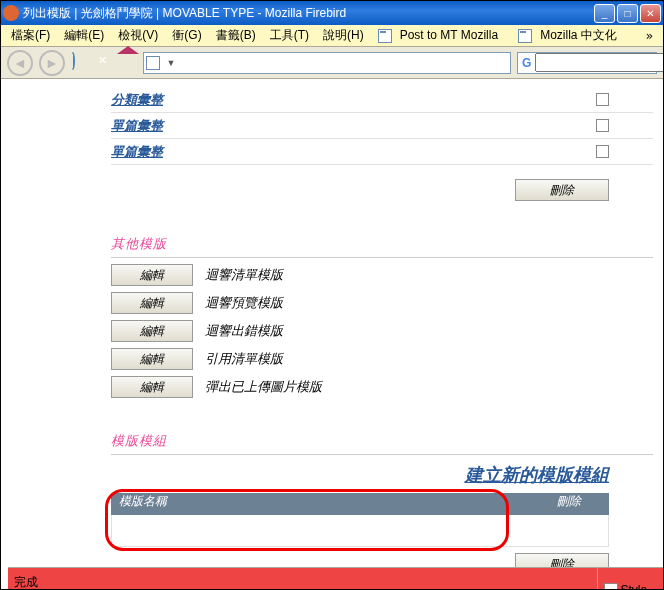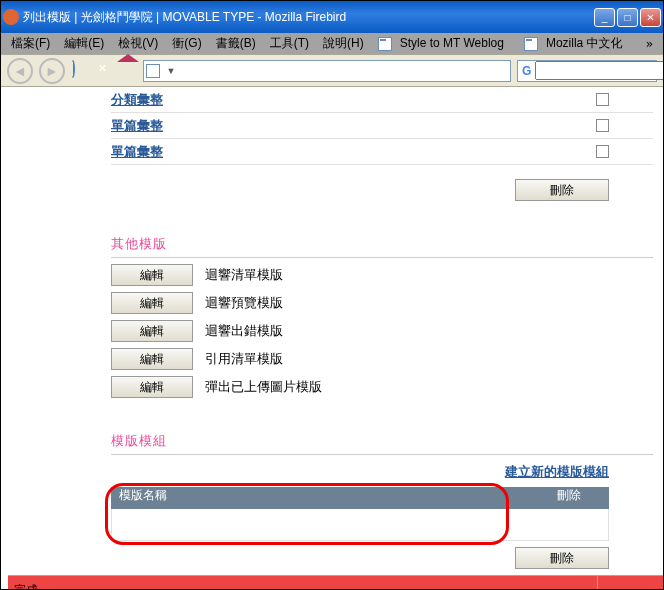--- a/index.html
+++ b/index.html
@@ -1,53 +1,53 @@
 <!DOCTYPE html>
 <html><head>
 <meta charset="utf-8">
 <style>
 * { box-sizing: border-box; margin: 0; padding: 0; }
 body { font-family: "Microsoft JhengHei", "PMingLiU", sans-serif; font-size: 12px; background: #fff; width: 664px; height: 590px; overflow: hidden; border: 1px solid #000; }
-.titlebar { background: linear-gradient(to bottom, #0a5bc4, #2f7de0 40%, #0a5bc4); color: #fff; height: 24px; display: flex; align-items: center; padding: 16px 2px; font-size: 12px; }
+.titlebar { background: linear-gradient(to bottom, #0a5bc4, #2f7de0 40%, #0a5bc4); color: #fff; height: 24px; display: flex; align-items: center; padding: 8px 2px; font-size: 12px; }
 .titlebar .icon { width: 16px; height: 16px; margin-right: 4px; background: #d63; border-radius: 50%; }
 .titlebar .title { flex: 1; white-space: nowrap; overflow: hidden; }
 .titlebar .winbtn { width: 21px; height: 19px; margin-left: 2px; border: 1px solid #fff; background: linear-gradient(to bottom,#7aa9e8,#3b74c8); color:#fff; font-size:10px; display:flex;align-items:center;justify-content:center;border-radius:3px; }
 .titlebar .close { background: linear-gradient(to bottom,#e79795,#c8463b); }
-.menubar { background: #a3a3a3; height: 22px; display: flex; align-items: center; padding: 0 4px; gap: 2px; border-bottom: 1px solid #aca899; font-size:12px;}
+.menubar { background: #fef9c3; height: 22px; display: flex; align-items: center; padding: 0 4px; gap: 2px; border-bottom: 1px solid #aca899; font-size:12px;}
 .menubar span { padding: 2px 6px; white-space: nowrap; }
 .menubar .bmicon { width:14px; height:14px; display:inline-block; background:#fff; border:1px solid #6a8cb5; margin-right:2px; vertical-align:middle; position:relative; }
 .menubar .bmicon::after{content:"";position:absolute;left:1px;top:1px;right:5px;height:2px;background:#6a8cb5;}
 .menubar .chev { margin-left:auto; font-family: monospace; }
 .toolbar { background: #ece9d8; height: 32px; display:flex; align-items:center; padding: 0 6px; gap: 6px; border-bottom: 1px solid #aca899;}
 .navbtn { width:26px; height:26px; border-radius:50%; border:2px solid #5a9a5a; display:flex;align-items:center;justify-content:center; color:#3a7a3a; font-size:14px; font-weight:bold; }
 .navbtn.disabled { border-color:#bbb; color:#bbb; }
 .tbicon { width:18px; height:18px; display:inline-block; }
 .reload { border:2px solid #4682c4; border-radius:50%; width:18px; height:18px; position:relative; border-left-color:transparent;}
 .stop { width:16px;height:16px; background:#bbb; border-radius:2px; position:relative; }
 .stop::after{content:"✕";color:#fff;position:absolute;left:3px;top:0;font-size:11px;}
 .home { width:18px;height:14px;background:#e6cc7a;position:relative;margin-top:4px;}
 .home::before{content:"";position:absolute;left:-2px;top:-8px;border-left:11px solid transparent;border-right:11px solid transparent;border-bottom:8px solid #b36;}
 .urlbar { flex:1; display:flex; align-items:center; height:22px; border:1px solid #7f9db9; background:#fff; padding:0 2px; gap:4px; }
 .urlbar .pageicon{width:14px;height:14px;background:#fff;border:1px solid #6a8cb5;}
 .urlbar input { flex:1; border:none; font-size:12px; outline:none; height:18px; }
 .urlbar .drop { width:14px; text-align:center; color:#555; font-size:9px; }
 .searchbar { width:140px; display:flex; align-items:center; height:22px; border:1px solid #7f9db9; background:#fff; padding:0 4px; gap:4px;}
 .searchbar .g { font-weight:bold; }
 .searchbar .g1{color:#4285f4}
-.content { background:#fff; height: calc(100% - 24px - 22px - 32px - 22px); overflow:auto; padding: 0 10px 20px 110px; position:relative;}
+.content { background:#fff; height: calc(100% - 24px - 22px - 32px - 22px); overflow:auto; padding: 8px 10px 20px 110px; position:relative;font-style:italic;}
 .arch-row { display:flex; align-items:center; height:26px; border-bottom:1px solid #e0e0e0; padding-right:44px;}
 .arch-row a { color:#2a5a9a; text-decoration:underline; font-size:13px; flex:1; font-weight:bold;}
 .arch-row .cb { width:13px; height:13px; border:1px solid #888; background:#fff; }
 .btnrow { display:flex; justify-content:flex-end; margin:14px 44px 0 0;}
 .uibtn { min-width:94px; height:22px; background:linear-gradient(to bottom,#f8f8f4,#e0ddcf); border:1px solid #999; font-size:12px; display:flex;align-items:center;justify-content:center;}
 .sect-title { font-size:13px; color:#ec4899; margin:34px 0 6px 0; border-bottom:1px solid #ccc; padding-bottom:4px; letter-spacing:1px;}
 .tmpl-row { display:flex; align-items:center; gap:12px; margin:6px 0;}
 .tmpl-row .uibtn{min-width:82px;}
 .tmpl-label { font-size:13px; }
-.newlink { display:block; text-align:right; margin:8px 44px 6px 0; color:#2a5a9a; text-decoration:underline; font-weight:bold; font-size:13px;}
+.newlink { display:block; text-align:right; margin:8px 44px 6px 0; color:#2a5a9a; text-decoration:underline; font-weight:bold; font-size:18px;}
 .thdr { display:flex; background:#6d8194; color:#fff; height:22px; align-items:flex-start; font-size:12px; margin-right:44px;}
 .thdr .c1{flex:1; padding-left:8px;}
 .thdr .c2{width:80px; text-align:center;}
 .tbody { height:32px; background:#fff; margin-right:44px; border:1px solid #e0e0e0; border-top:none;}
 .highlight { position:absolute; border:3px solid #e00; border-radius:18px; pointer-events:none;}
 .statusbar { height:30px; background:#ef4444; border-top:1px solid #aca899; display:flex; align-items:center; padding:0 6px; font-size:12px;margin-left:7px;}
 .statusbar .sp{flex:1;}
 .statusbar .stylebtn { display:flex;align-items:flex-end;gap:2px; border-left:1px solid #aca899; padding-left:6px; height:100%;}
 .sbicon{width:14px;height:14px;border:1px solid #888;background:#fff;}
 </style>
@@ -63,21 +63,21 @@
 </div>
 
 <div class="menubar">
   <span class="mu">檔案(F)</span>
   <span class="mu">編輯(E)</span>
   <span class="mu">檢視(V)</span>
   <span class="mu">衝(G)</span>
   <span class="mu">書籤(B)</span>
   <span class="mu">工具(T)</span>
   <span class="mu">說明(H)</span>
-  <span><span class="bmicon"></span><span>Style to MT Weblog</span></span>
+  <span><span class="bmicon"></span><span>Post to MT Mozilla</span></span>
   <span><span class="bmicon"></span><span>Mozilla 中文化</span></span>
   <span class="chev">»</span>
 </div>
 
 <div class="toolbar">
   <span class="navbtn disabled">◄</span>
   <span class="navbtn disabled">►</span>
   <span class="tbicon"><span class="reload"></span></span>
   <span class="tbicon"><span class="stop"></span></span>
   <span class="tbicon"><span class="home"></span></span>

